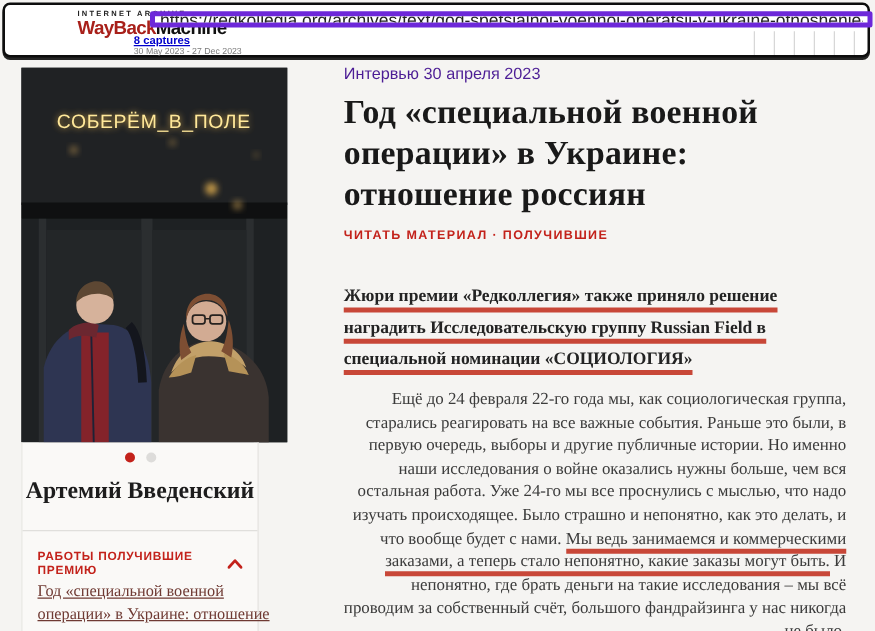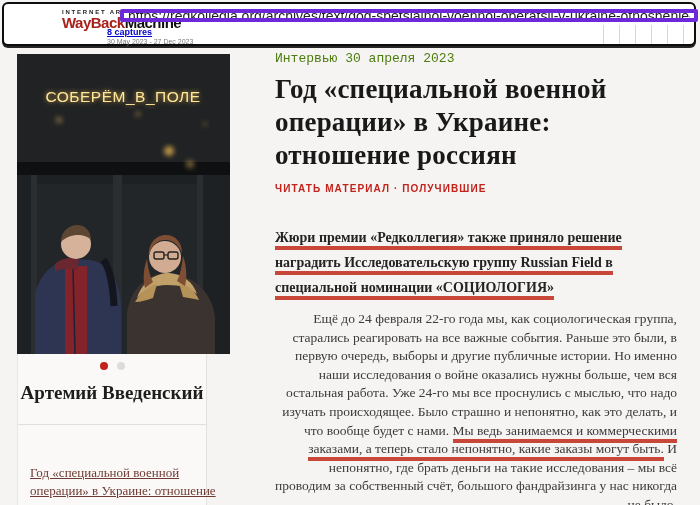--- a/index.html
+++ b/index.html
@@ -55,21 +55,21 @@
   }
   .works-label{font-size:9.5px;font-weight:bold;letter-spacing:.6px;color:#c3221b;}
   .chev{width:12px;height:8px;flex:0 0 auto;}
   .work-link{
     position:absolute;top:110px;left:12px;width:188px;
     font-family:"Liberation Serif",serif;font-size:13px;line-height:17.5px;
     color:#6f3a33;text-decoration:underline;cursor:pointer;
   }
   
   .main{position:absolute;left:275px;top:51px;width:402px;}
-  .meta{font-family:Liberation Mono, monospace;font-size:13px;color:#4d7c0f;}
+  .meta{font-family:Liberation Sans, sans-serif;font-size:13px;color:#4c1d95;}
   .title{
     font-family:"Liberation Serif",serif;font-weight:bold;font-size:27px;
     line-height:33px;color:#191919;margin-top:7px;letter-spacing:.2px;
   }
   .readline{
     margin-top:11px;font-size:10px;font-weight:bold;letter-spacing:1.1px;
     color:#c3221b;cursor:pointer;
   }
   .intro{
     margin-top:31px;font-family:"Liberation Serif",serif;font-weight:bold;
@@ -156,20 +156,26 @@
     </g>
   </svg>
 
   <div class="side-card">
     <div class="dots">
       <span class="dot active"></span>
       <span class="dot idle"></span>
     </div>
     <div class="side-name">Артемий Введенский</div>
     <div class="side-div"></div>
+    <div class="works-head">
+      <span class="works-label">РАБОТЫ ПОЛУЧИВШИЕ ПРЕМИЮ</span>
+      <svg class="chev" viewBox="0 0 12 8">
+        <polyline points="1,7 6,1.5 11,7" fill="none" stroke="#c3221b" stroke-width="2.2" stroke-linecap="round" stroke-linejoin="round"></polyline>
+      </svg>
+    </div>
     <a class="work-link">Год «специальной военной операции» в Украине: отношение россиян</a>
   </div>
 </div>
 
 <div class="main">
   <div class="meta">Интервью 30 апреля 2023</div>
   <h1 class="title" style="margin:7px 0 0 0;">Год «специальной военной операции» в Украине: отношение россиян</h1>
   <div class="readline">ЧИТАТЬ МАТЕРИАЛ · ПОЛУЧИВШИЕ</div>
 
   <div class="intro"><span class="hl">Жюри премии «Редколлегия» также приняло решение наградить Исследовательскую группу Russian Field в специальной номинации «СОЦИОЛОГИЯ»</span></div>

